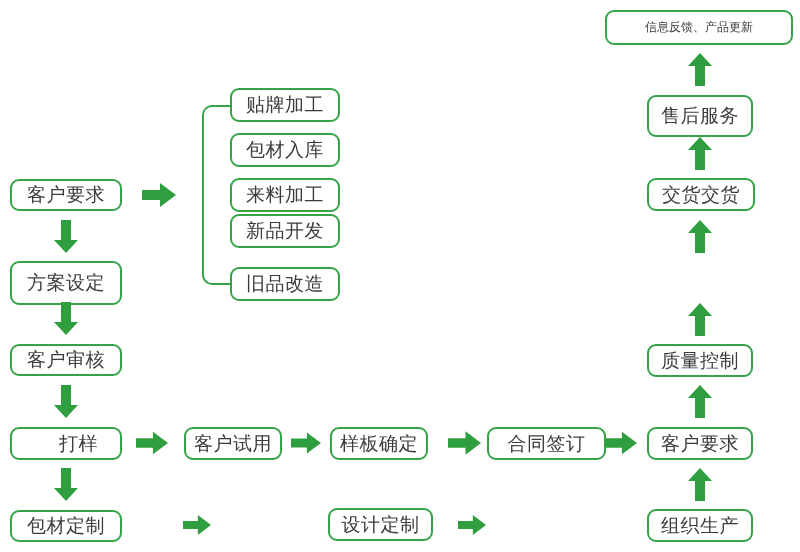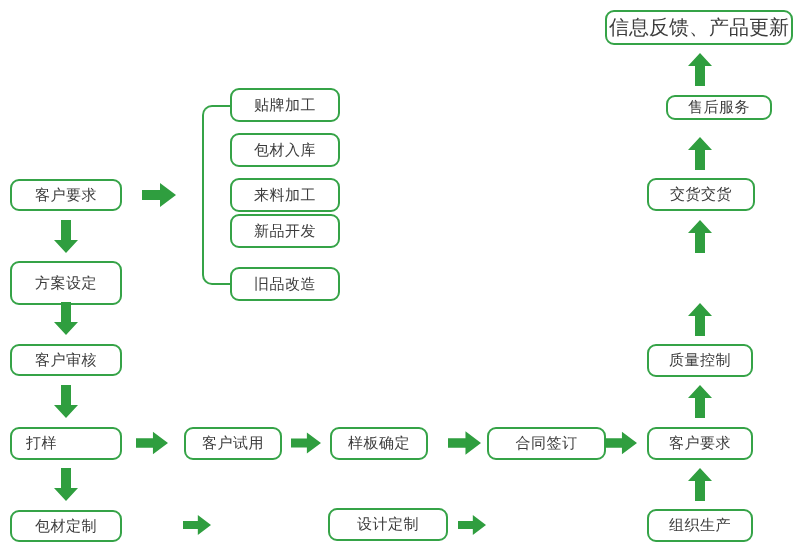--- a/index.html
+++ b/index.html
@@ -11,25 +11,25 @@
   html,body{margin:0;padding:0;background:#fff;}
   #canvas{
     position:relative;width:800px;height:552px;background:var(--bg);
     font-family:"DejaVu Sans","Liberation Sans",sans-serif;
     overflow:hidden;
   }
   .box{
     position:absolute;box-sizing:border-box;
     background:#fff;border:2px solid var(--border-green);border-radius:9px;
     display:flex;align-items:center;justify-content:center;
-    color:var(--text);font-size:15px;font-weight:500;
+    color:var(--text);font-size:19px;font-weight:500;
     white-space:nowrap;letter-spacing:0.5px;
   }
-  .box.wide{font-size:20px;letter-spacing:0;}
-  .box.justify span{width:100%;padding:0 14px;display:flex;justify-content:space-between;}
+  .box.wide{font-size:12px;letter-spacing:0;}
+  .box.justify span{width:100%;padding:0 14px;display:flex;justify-content:space-between;margin-left:33px;}
   .arrow{position:absolute;color:var(--green);line-height:0;}
   .arrow svg{display:block;}
   .bracket{
     position:absolute;box-sizing:border-box;
     border-left:2px solid var(--border-green);
     border-top:2px solid var(--border-green);
     border-bottom:2px solid var(--border-green);
     border-radius:10px 0 0 10px;
   }
 </style>
@@ -130,21 +130,21 @@
   </div>
   <div class="box" style="left:647px;top:427px;width:106px;height:33px">
     <span>客户要求</span>
   </div>
 
   <div class="arrow" style="left:183px;top:514px">
     <svg width="28" height="22" viewBox="0 0 34 24">
         <polygon fill="currentColor" points="0,7 18,7 18,0 34,12 18,24 18,17 0,17"></polygon>
       </svg>
   </div>
-  <div class="box" style="left:328px;top:508px;width:120px;height:33px">
+  <div class="box" style="left:328px;top:508px;width:105px;height:33px">
     <span>设计定制</span>
   </div>
   <div class="arrow" style="left:458px;top:514px">
     <svg width="28" height="22" viewBox="0 0 34 24">
         <polygon fill="currentColor" points="0,7 18,7 18,0 34,12 18,24 18,17 0,17"></polygon>
       </svg>
   </div>
   <div class="box" style="left:647px;top:509px;width:106px;height:33px">
     <span>组织生产</span>
   </div>
@@ -179,20 +179,20 @@
         <polygon fill="currentColor" points="12,0 24,13 17,13 17,33 7,33 7,13 0,13"></polygon>
       </svg>
   </div>
 
   <div class="box" style="left:647px;top:344px;width:106px;height:33px">
     <span>质量控制</span>
   </div>
   <div class="box" style="left:647px;top:178px;width:108px;height:33px">
     <span>交货交货</span>
   </div>
-  <div class="box" style="left:666px;top:95px;width:106px;height:25px">
+  <div class="box" style="left:647px;top:95px;width:106px;height:42px">
     <span>售后服务</span>
   </div>
   <div class="box wide" style="left:605px;top:10px;width:188px;height:35px">
     <span>信息反馈、产品更新</span>
   </div>
 
 </div>
 
 </body></html>

